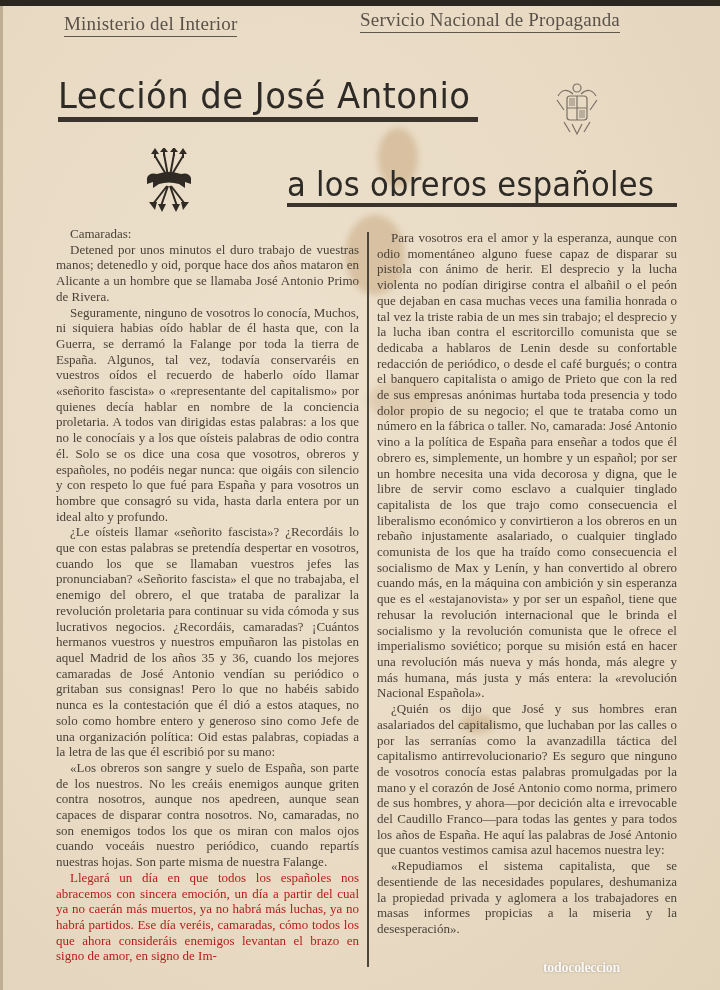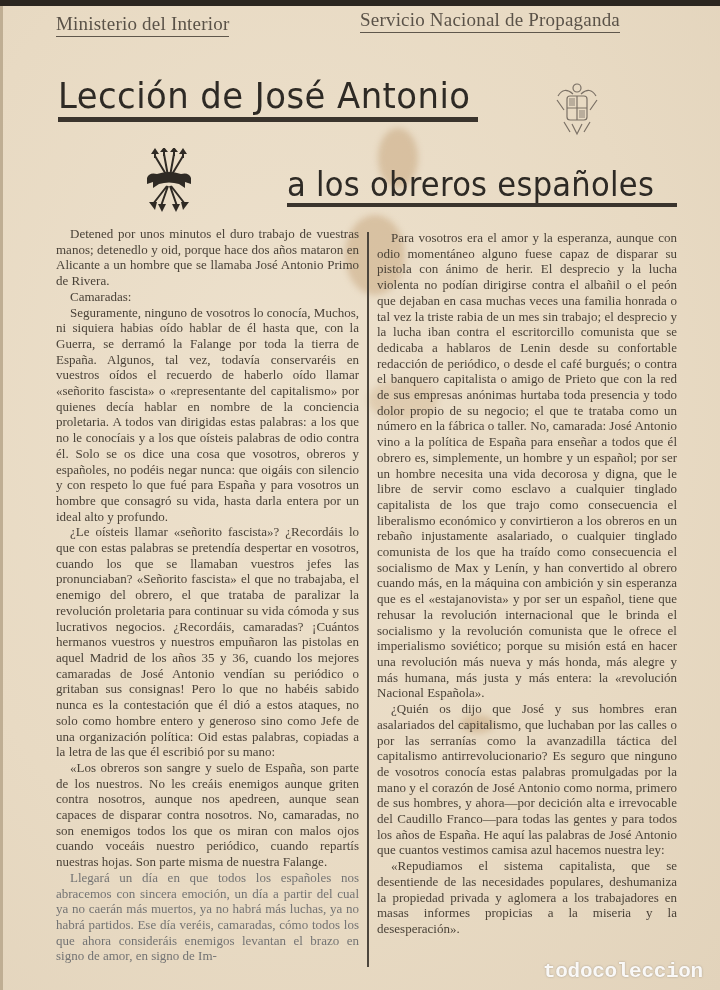--- a/index.html
+++ b/index.html
@@ -14,21 +14,21 @@
     position: absolute; left: 3px; top: 6px; width: 717px; height: 984px;
     background: radial-gradient(ellipse at 40% 40%, #ede1cd 0%, #e8dac3 60%, #e2d3bb 100%);
   }
   .leftedge { position: absolute; left: 0; top: 6px; width: 3px; height: 984px; background: #bfae93; }
 
   .hdr {
     position: absolute; font-family: "Liberation Serif", serif;
     font-size: 19px; color: #5a5248; letter-spacing: 0.2px;
     padding-bottom: 2px; border-bottom: 1.5px solid #5f574c; line-height: 20px;
   }
-  .hdr-left { left: 56px; top: 14px; }
+  .hdr-left { left: 64px; top: 14px; }
   .hdr-right { left: 360px; top: 10px; }
 
   .title1 {
     position: absolute; left: 58px; top: 76px;
     font-family: "DejaVu Sans", sans-serif; font-weight: normal;
     font-size: 36px; color: #2e2a25; letter-spacing: 0.5px; line-height: 40px;
     transform: scaleX(0.94); transform-origin: left;
   }
   .rule1 { position: absolute; left: 58px; top: 117px; width: 420px; height: 5px; background: #3a342d; }
 
@@ -46,26 +46,26 @@
   .stain { position: absolute; border-radius: 50%; background: rgba(170,120,60,0.28); filter: blur(3px); }
 
   .col {
     position: absolute; font-family: "Liberation Serif", serif;
     font-size: 13px; line-height: 15.7px; color: #4a4238; text-align: justify;
     hyphens: manual;
   }
   .col p { margin: 0; text-indent: 14px; }
   .col-left { left: 56px; top: 226px; width: 303px; }
   .col-right { left: 377px; top: 230px; width: 300px; }
-  .col-left .fade { color: #737373; }
+  .col-left .fade { color: #b91c1c; }
   .divider { position: absolute; left: 367px; top: 232px; width: 1.5px; height: 735px; background: #4d463d; }
 
   .watermark {
     position: absolute; left: 543px; top: 960px;
-    font-family: Liberation Mono, monospace; font-weight: bold; font-size: 21px;
+    font-family: Liberation Serif, serif; font-weight: bold; font-size: 14px;
     color: rgba(255,255,255,0.92); letter-spacing: -0.3px;
     text-shadow: 0 0 2px rgba(120,110,100,0.6);
   }
 </style>
 </head>
 <body>
 
 <div class="topbar"></div>
 <div class="page"></div>
 <div class="leftedge"></div>
@@ -109,22 +109,22 @@
     <polygon points="13,56 17,64 21,56"></polygon>
     <polygon points="27,56 31,64 35,56"></polygon>
     <polygon points="36,54 38,62 44,54"></polygon>
   </g>
 </svg>
 
 <div class="title2">a los obreros españoles</div>
 <div class="rule2"></div>
 
 <div class="col col-left">
+  <p>Camaradas:</p>
   <p>Detened por unos minutos el duro trabajo de vuestras manos; detenedlo y oid, porque hace dos años mataron en Alicante a un hombre que se llamaba José Antonio Primo de Rivera.</p>
-  <p>Camaradas:</p>
   <p>Seguramente, ninguno de vosotros lo conocía, Muchos, ni siquiera habias oído hablar de él hasta que, con la Guerra, se derramó la Falange por toda la tierra de España. Algunos, tal vez, todavía conservaréis en vuestros oídos el recuerdo de haberlo oído llamar «señorito fascista» o «representante del capitalismo» por quienes decía hablar en nombre de la conciencia proletaria. A todos van dirigidas estas palabras: a los que no le conocíais y a los que oísteis palabras de odio contra él. Solo se os dice una cosa que vosotros, obreros y españoles, no podéis negar nunca: que oigáis con silencio y con respeto lo que fué para España y para vosotros un hombre que consagró su vida, hasta darla entera por un ideal alto y profundo.</p>
   <p>¿Le oísteis llamar «señorito fascista»? ¿Recordáis lo que con estas palabras se pretendía despertar en vosotros, cuando los que se llamaban vuestros jefes las pronunciaban? «Señorito fascista» el que no trabajaba, el enemigo del obrero, el que trataba de paralizar la revolución proletaria para continuar su vida cómoda y sus lucrativos negocios. ¿Recordáis, camaradas? ¡Cuántos hermanos vuestros y nuestros empuñaron las pistolas en aquel Madrid de los años 35 y 36, cuando los mejores camaradas de José Antonio vendían su periódico o gritaban sus consignas! Pero lo que no habéis sabido nunca es la contestación que él dió a estos ataques, no solo como hombre entero y generoso sino como Jefe de una organización política: Oid estas palabras, copiadas a la letra de las que él escribió por su mano:</p>
   <p>«Los obreros son sangre y suelo de España, son parte de los nuestros. No les creáis enemigos aunque griten contra nosotros, aunque nos apedreen, aunque sean capaces de disparar contra nosotros. No, camaradas, no son enemigos todos los que os miran con malos ojos cuando voceáis nuestro periódico, cuando repartís nuestras hojas. Son parte misma de nuestra Falange.</p>
   <p class="fade">Llegará un día en que todos los españoles nos abracemos con sincera emoción, un día a partir del cual ya no caerán más muertos, ya no habrá más luchas, ya no habrá partidos. Ese día veréis, camaradas, cómo todos los que ahora consideráis enemigos levantan el brazo en signo de amor, en signo de Im-</p>
 </div>
 
 <div class="divider"></div>
 
 <div class="col col-right">
   <p>Para vosotros era el amor y la esperanza, aunque con odio momentáneo alguno fuese capaz de disparar su pistola con ánimo de herir. El desprecio y la lucha violenta no podían dirigirse contra el albañil o el peón que dejaban en casa muchas veces una familia honrada o tal vez la triste rabia de un mes sin trabajo; el desprecio y la lucha iban contra el escritorcillo comunista que se dedicaba a hablaros de Lenin desde su confortable redacción de periódico, o desde el café burgués; o contra el banquero capitalista o amigo de Prieto que con la red de sus empresas anónimas hurtaba toda presencia y todo dolor propio de su negocio; el que te trataba como un número en la fábrica o taller. No, camarada: José Antonio vino a la política de España para enseñar a todos que él obrero es, simplemente, un hombre y un español; por ser un hombre necesita una vida decorosa y digna, que le libre de servir como esclavo a cualquier tinglado capitalista de los que trajo como consecuencia el liberalismo económico y convirtieron a los obreros en un rebaño injustamente asalariado, o cualquier tinglado comunista de los que ha traído como consecuencia el socialismo de Max y Lenín, y han convertido al obrero cuando más, en la máquina con ambición y sin esperanza que es el «estajanovista» y por ser un español, tiene que rehusar la revolución internacional que le brinda el socialismo y la revolución comunista que le ofrece el imperialismo soviético; porque su misión está en hacer una revolución más nueva y más honda, más alegre y más humana, más justa y más entera: la «revolución Nacional Española».</p>

